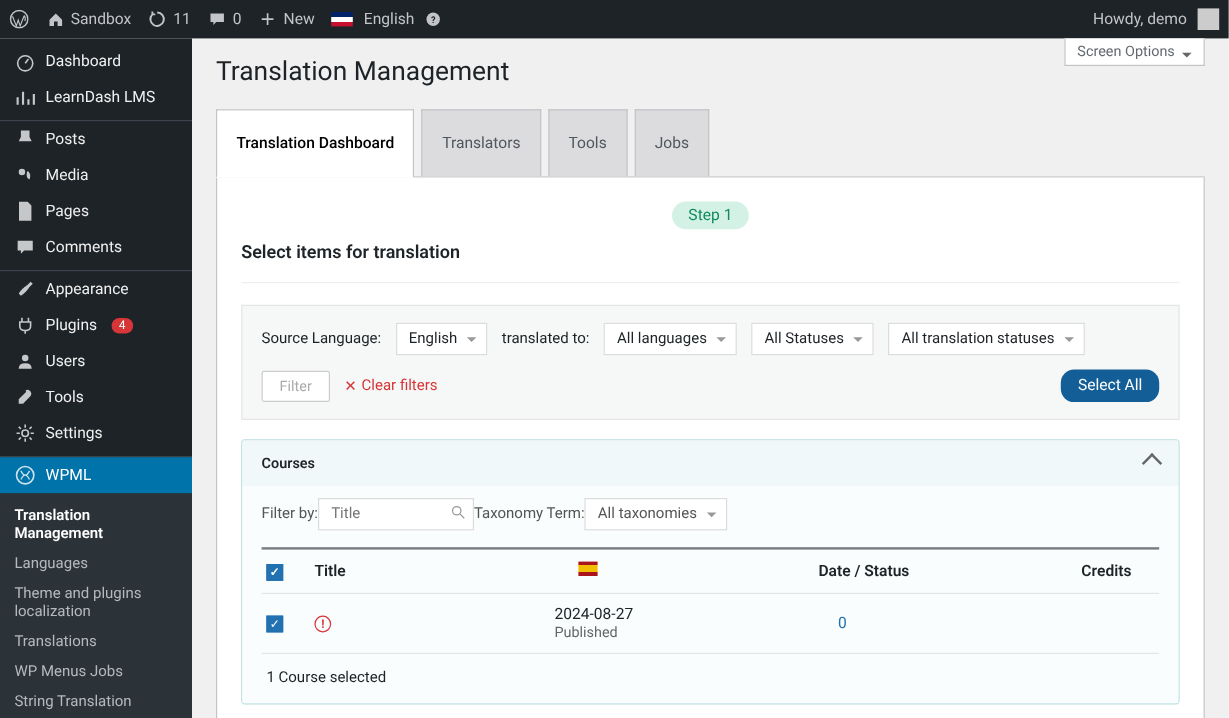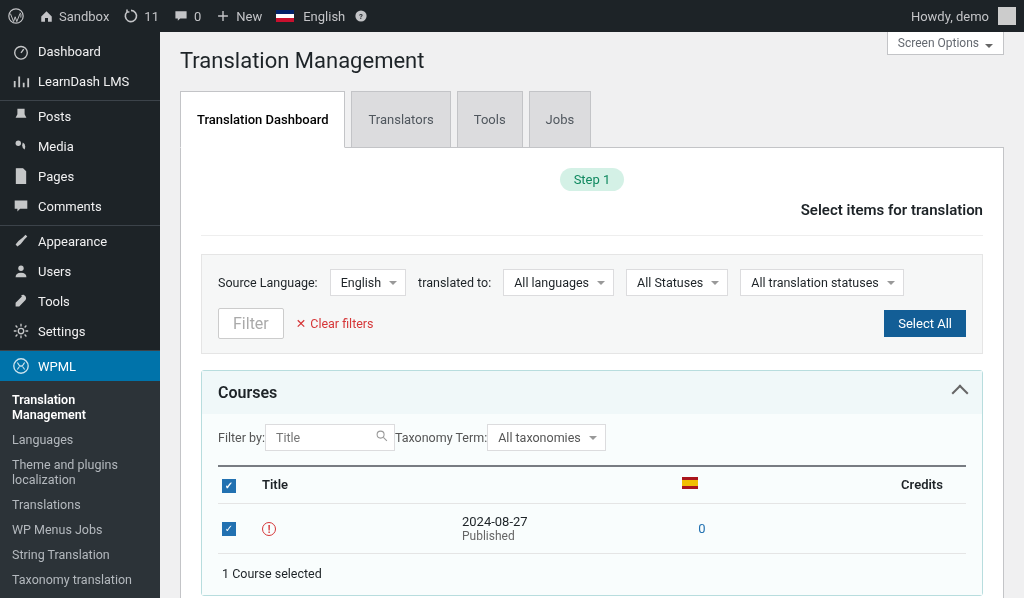--- a/index.html
+++ b/index.html
@@ -27,33 +27,33 @@
 .screen-options { position: absolute; right: 20px; top: 0; background: #fff; border: 1px solid #c3c4c7; border-top: 0; padding: 4px 10px; font-size: 12px; color: #646970; cursor: pointer; display: flex; align-items: flex-end; gap: 6px; }
 h1.page-title { font-size: 22px; font-weight: 400; margin: 6px 0 18px 0; color: #1d2327; }
 
 .tabs { display: flex; border-bottom: 1px solid #c3c4c7; margin-bottom: 0; }
 .tab { padding: 20px 16px; background: #dcdcde; border: 1px solid #c3c4c7; border-bottom: none; margin-right: 6px; font-size: 13px; color: #50575e; cursor: pointer; }
 .tab.active { background: #fff; border-bottom: 1px solid #fff; margin-bottom: -1px; color: #000; font-weight: 500; }
 
 .panel { background: #fff; border: 1px solid #c3c4c7; border-top: none; padding: 20px; }
 .step-badge { display: inline-block; background: #d4f1e6; color: #108960; padding: 4px 14px; border-radius: 12px; font-size: 13px; }
 .step-wrap { text-align: center; margin-bottom: 10px; }
-.step-title { text-align: right; font-size: 15px; font-weight: 600; margin-top: 10px; padding-bottom: 16px; border-bottom: 1px solid #eee; margin-bottom: 18px; }
+.step-title { text-align: left; font-size: 15px; font-weight: 600; margin-top: 10px; padding-bottom: 16px; border-bottom: 1px solid #eee; margin-bottom: 18px; }
 
 .filter-bar { background: #f6f7f7; border: 1px solid #e5e5e5; padding: 14px 16px; display: flex; align-items: center; gap: 12px; font-size: 12.5px; margin-bottom: 16px; flex-wrap: wrap; }
 .sel { border: 1px solid #dcdcde; background: #fff; padding: 5px 24px 5px 10px; font-size: 12.5px; position: relative; cursor: pointer; display: inline-flex; align-items: center; }
 .sel::after { content: ""; position: absolute; right: 8px; top: 50%; transform: translateY(-2px); border: 4px solid transparent; border-top-color: #999; }
-.btn-filter { border: 1px solid #ccc; background: #fff; padding: 5px 14px; color: #aaa; font-size: 16px; border-radius: 2px; }
+.btn-filter { border: 1px solid #ccc; background: #fff; padding: 5px 14px; color: #aaa; font-size: 12px; border-radius: 2px; }
 .btn-clear { color: #d63638; font-size: 12.5px; cursor: pointer; display: flex; align-items: center; gap: 4px; }
-.btn-primary { background: #135e96; color: #fff; border: none; padding: 6px 14px; font-size: 13px; border-radius: 0; cursor: pointer; }
+.btn-primary { background: #135e96; color: #fff; border: none; padding: 6px 14px; font-size: 13px; border-radius: 11px; cursor: pointer; }
 .spacer { flex: 1; }
 
 .card { border: 1px solid #b8ddde; border-radius: 3px; margin-bottom: 12px; }
 .card.plain { border-color: #dcdcde; }
-.card-head { background: #f0f8f9; padding: 12px 16px; display: flex; justify-content: space-between; align-items: center; font-weight: 600; font-size: 16px; cursor: pointer; }
+.card-head { background: #f0f8f9; padding: 12px 16px; display: flex; justify-content: space-between; align-items: center; font-weight: 600; font-size: 12px; cursor: pointer; }
 .card.plain .card-head { background: #fff; font-weight: 400; font-size: 14px; }
 .card-body { background: #f9fdfd; padding: 0 16px 14px 16px; }
 .card .chev { width: 12px; height: 12px; border-right: 2px solid #666; border-bottom: 2px solid #666; transform: rotate(-135deg); }
 .card .chev.down { transform: rotate(45deg); }
 
 .subfilter { display: flex; align-items: center; padding: 10px 0 14px 0; font-size: 12.5px; color: #555; }
 .input-search { border: 1px solid #dcdcde; padding: 5px 28px 5px 10px; font-size: 12.5px; width: 130px; background: #fff; }
 .search-wrap { position: relative; }
 .search-wrap .sicon { position: absolute; right: 6px; top: 5px; color: #999; }
 
@@ -192,20 +192,29 @@
         <span>Comments</span>
       </div>
       <div class="separator"></div>
       <div class="item">
         <span class="icon">
           <svg width="18" height="18" viewBox="0 0 20 20">
             <path d="M4 14 Q6 10 12 6 L15 3 L17 5 L14 8 Q10 14 6 16 Z" fill="currentColor"></path>
           </svg>
         </span>
         <span>Appearance</span>
+      </div>
+      <div class="item">
+        <span class="icon">
+          <svg width="18" height="18" viewBox="0 0 20 20">
+            <path d="M7 3 V7 M13 3 V7 M5 7 H15 V11 Q15 15 10 15 Q5 15 5 11 Z M10 15 V18" fill="none" stroke="currentColor" stroke-width="1.5"></path>
+          </svg>
+        </span>
+        <span>Plugins</span>
+        <span class="badge">4</span>
       </div>
       <div class="item">
         <span class="icon">
           <svg width="18" height="18" viewBox="0 0 20 20">
             <circle cx="10" cy="7" r="3" fill="currentColor"></circle>
             <path d="M4 17 Q4 12 10 12 Q16 12 16 17" fill="currentColor"></path>
           </svg>
         </span>
         <span>Users</span>
       </div>
@@ -309,20 +318,21 @@
             <span>Taxonomy Term:</span>
             <span class="sel">
                 <span>All taxonomies</span>
               </span>
           </div>
           <div class="tbl">
             <div class="tbl-head">
               <div class="c-check"><span class="chk">✓</span></div>
               <div class="c-title">Title</div>
               <div class="c-flag"><span class="es-flag"></span></div>
+              <div class="c-date">Date / Status</div>
               <div class="c-credits">Credits</div>
             </div>
             <div class="tbl-row">
               <div class="c-check"><span class="chk">✓</span></div>
               <div class="c-flag"><span class="warn-icon">!</span></div>
               <div class="c-date">
                 <div>2024-08-27</div>
                 <div style="color:#666;font-size:12px">Published</div>
               </div>
               <div class="c-credits"><span class="credlink">0</span></div>

